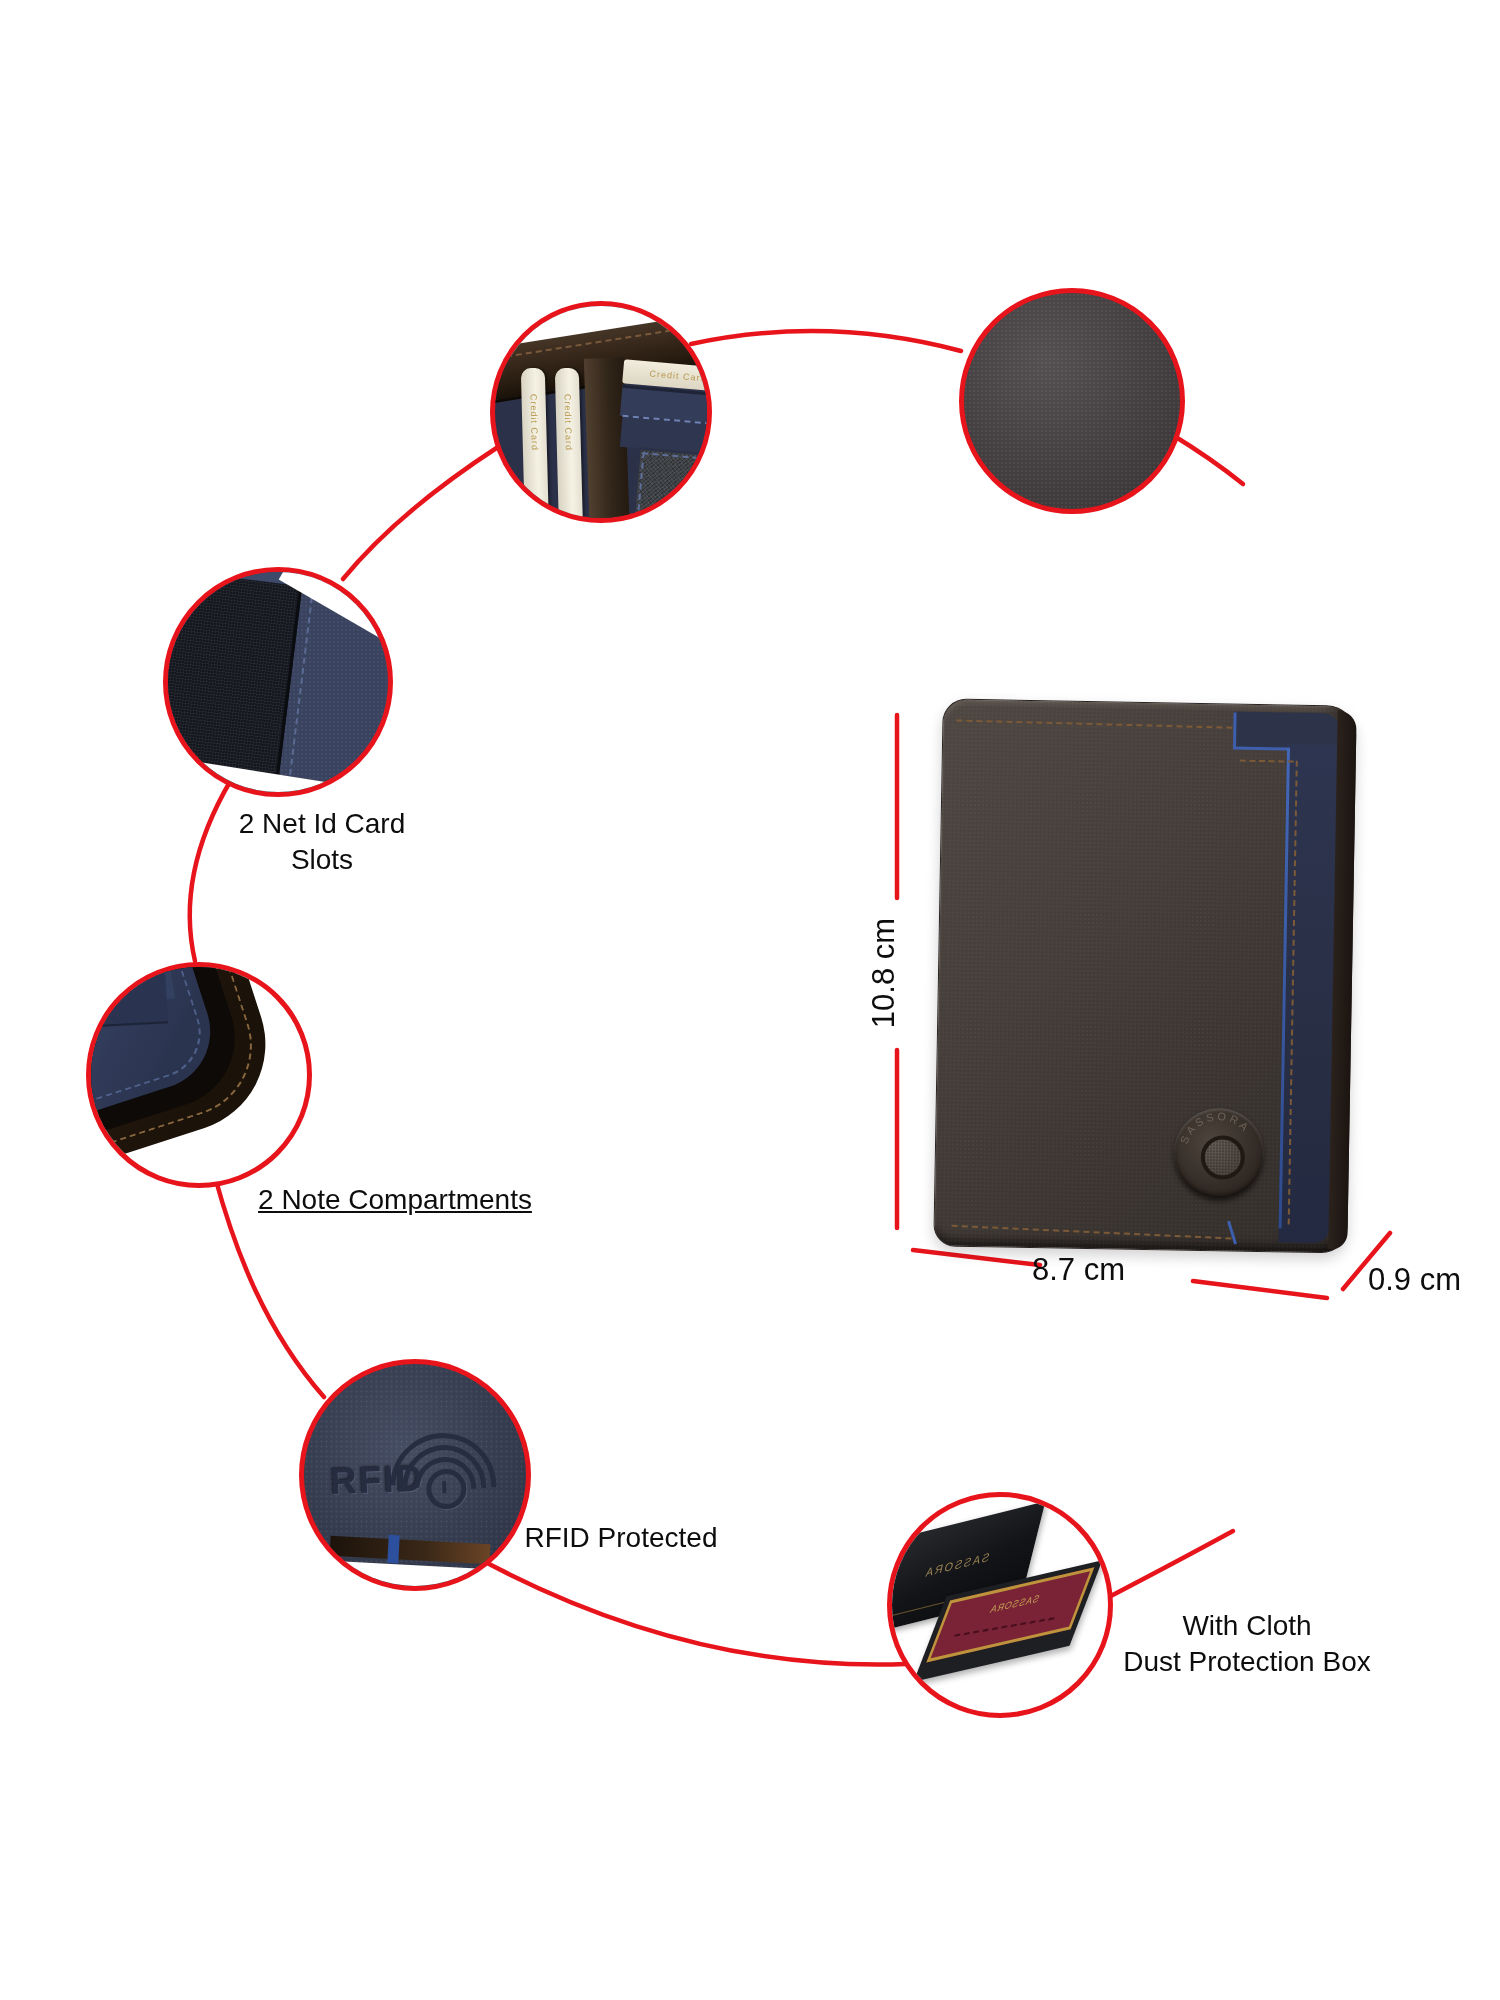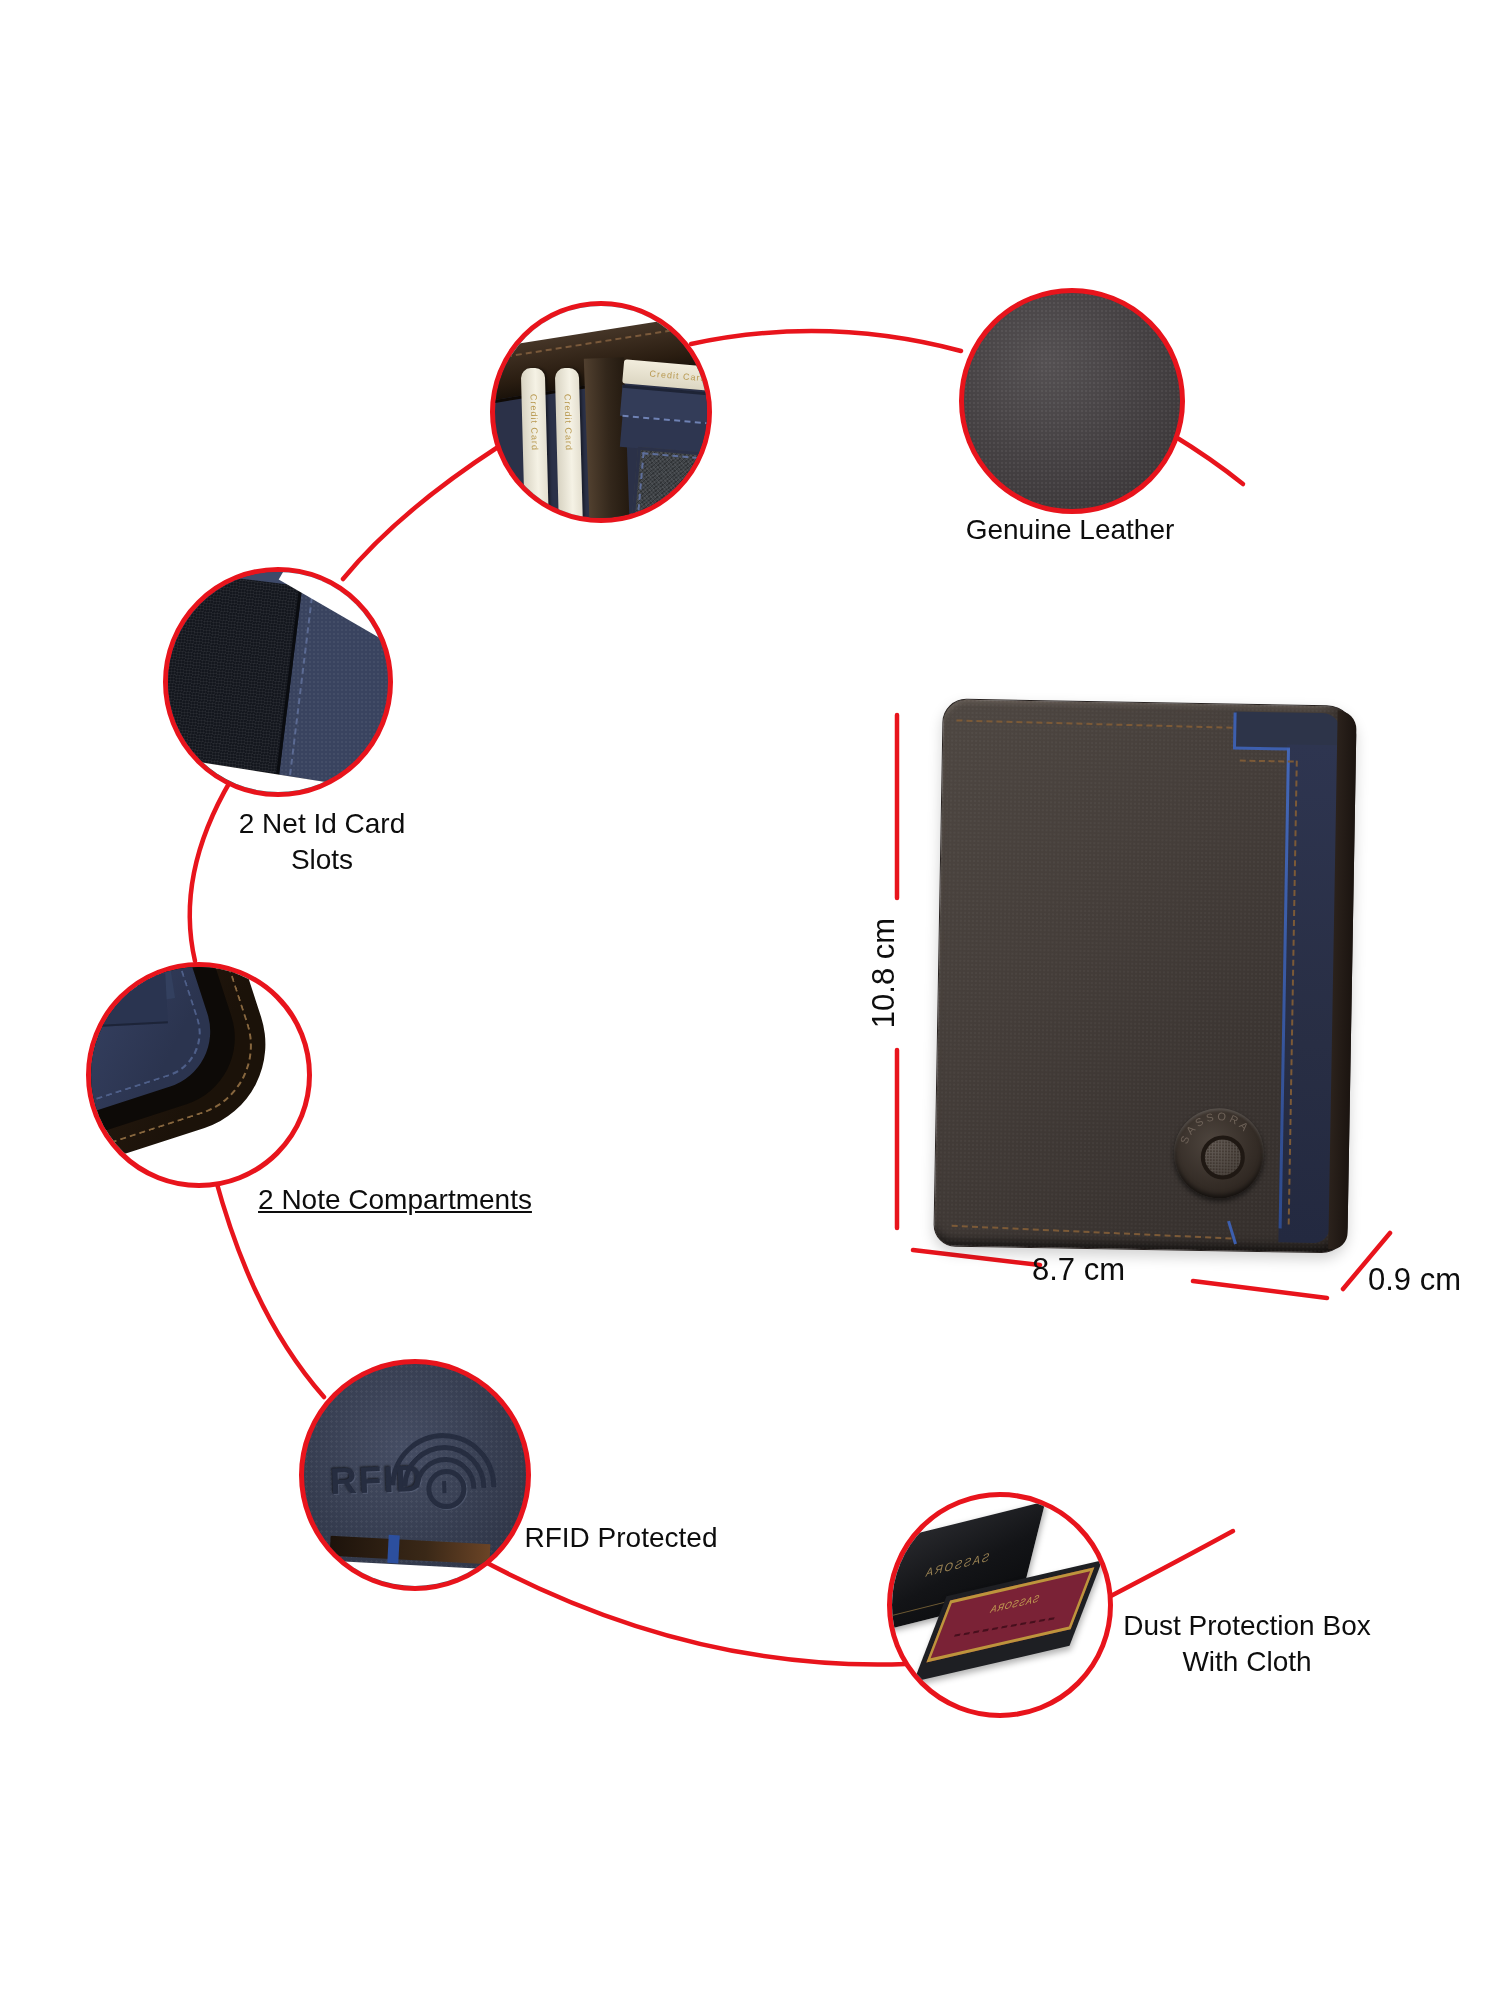--- a/index.html
+++ b/index.html
@@ -196,23 +196,20 @@
       <span>Credit Card</span>
     </div>
     <div class="doc-slot1"></div>
     <div class="doc-slot2"></div>
     <div class="doc-mesh"></div>
   </div>
 
   <div class="fcircle c-leather">
     <div class="leather-grain"></div>
   </div>
-  <div class="flabel lbl-leather">
-    <div>Genuine Leather</div>
-  </div>
 
   <div class="fcircle c-net">
     <div class="net-grain"></div>
     <div class="net-flap"></div>
     <div class="net-mesh"></div>
     <div class="net-seam"></div>
     <div class="net-white-tr"></div>
     <div class="net-edge-bottom"></div>
     <div class="net-white-bottom"></div>
   </div>
@@ -256,22 +253,22 @@
       <div class="lid-text">SASSORA</div>
     </div>
     <div class="box-base">
       <div class="box-trim">
         <div class="cloth-text">SASSORA</div>
         <div class="cloth-stitch"></div>
       </div>
     </div>
   </div>
   <div class="flabel lbl-dust">
+    <div>With Cloth</div>
     <div>Dust Protection Box</div>
-    <div>With Cloth</div>
   </div>
 
   <div class="wallet">
     <div class="w-body"></div>
     <div class="w-grain"></div>
     <div class="w-navy-top"></div>
     <div class="w-navy-side"></div>
     <div class="w-pipe-notch"></div>
     <div class="w-pipe-h"></div>
     <div class="w-pipe-v"></div>

